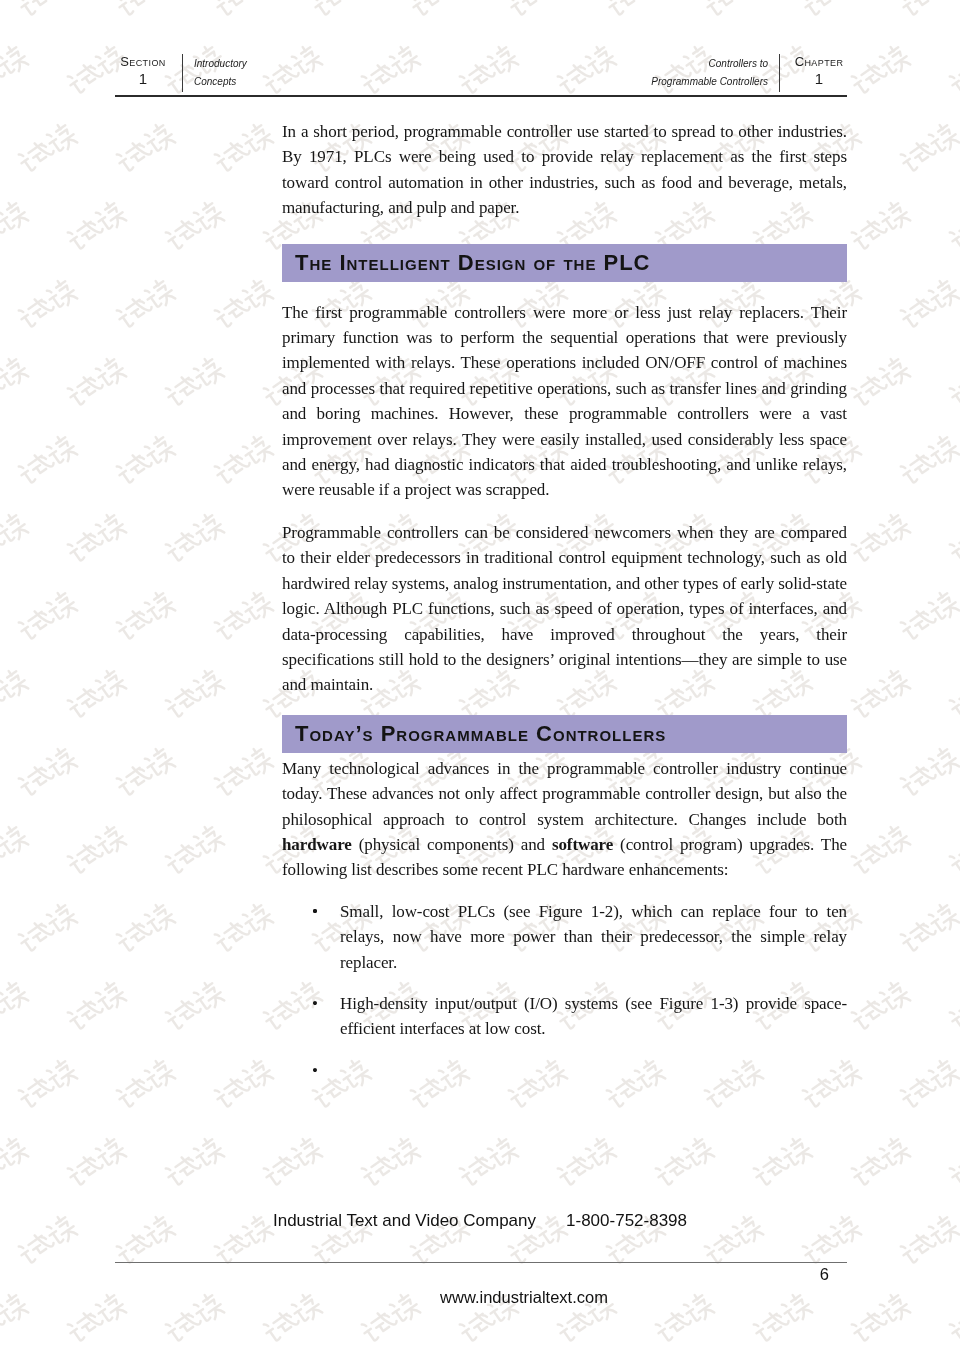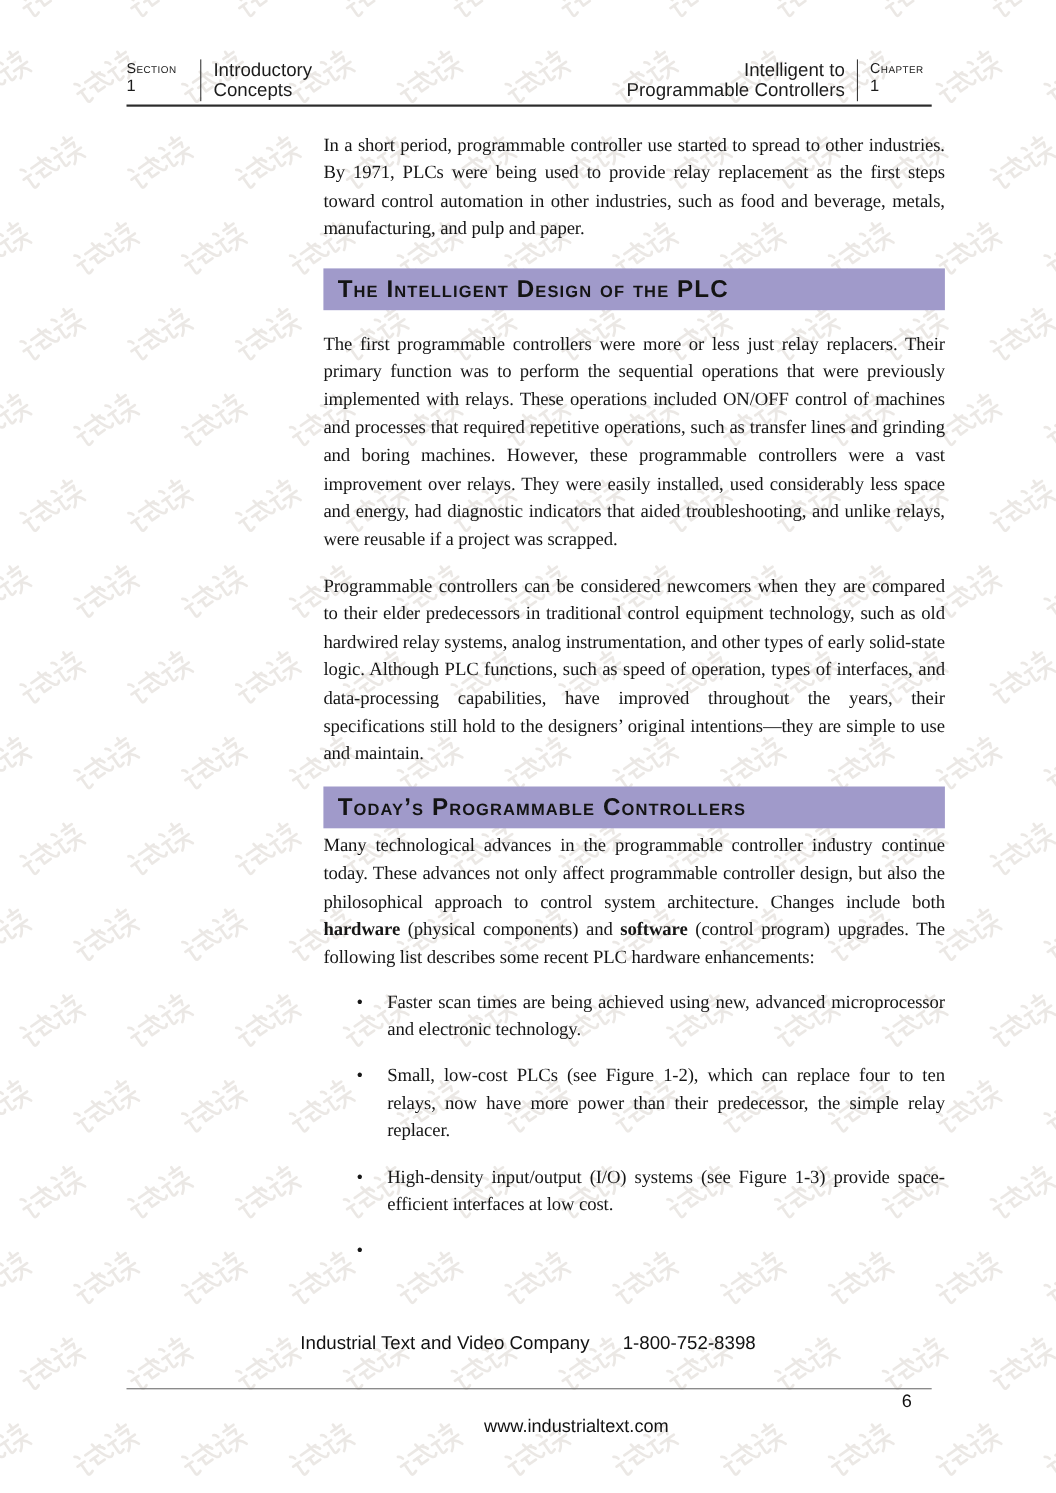--- a/index.html
+++ b/index.html
@@ -18,34 +18,34 @@
     transform:rotate(-35deg);
   }
 
   
   .hdr {
     position:absolute; left:115px; right:113px; top:54px; z-index:2;
     display:flex; justify-content:space-between; align-items:flex-start;
     font-family:"Liberation Sans", sans-serif; color:#1c1c1c;
   }
   .hdr-group { display:flex; gap:11px; }
-  .hdr-numblock { width:56px; text-align:left; }
+  .hdr-numblock { width:56px; text-align:center; }
   .hdr-label { font-variant:small-caps; font-size:13px; letter-spacing:.4px; line-height:15px; }
   .hdr-number { font-size:15px; line-height:19px; }
   .hdr-vrule { width:0; border-left:1.5px solid #3a3a3a; height:38px; }
-  .hdr-title { font-size:17px; line-height:18px; padding-top:1px; }
+  .hdr-title { font-style:italic; font-size:10px; line-height:18px; padding-top:1px; }
   .hdr-title.right { text-align:right; }
   .hdr-hrule {
     position:absolute; left:115px; right:113px; top:95px; height:2px;
     background:#2b2b2b; z-index:2;
   }
 
   
   .main {
-    position:absolute; left:294px; width:565px; top:119px; z-index:1;
+    position:absolute; left:282px; width:565px; top:119px; z-index:1;
   }
   .main p {
     margin:0 0 17px 0;
     font-size:17px; line-height:25.4px; letter-spacing:-0.1px;
     text-align:justify;
   }
   p.intro { margin-bottom:23px; }
   .main b { font-weight:bold; }
 
   .section-bar {
@@ -696,21 +696,21 @@
         <div class="hdr-number">1</div>
       </div>
       <div class="hdr-vrule"></div>
       <div class="hdr-title">
         <div>Introductory</div>
         <div>Concepts</div>
       </div>
     </div>
     <div class="hdr-group">
       <div class="hdr-title right">
-        <div>Intelligent to</div>
+        <div>Controllers to</div>
         <div>Programmable Controllers</div>
       </div>
       <div class="hdr-vrule"></div>
       <div class="hdr-numblock">
         <div class="hdr-label">Chapter</div>
         <div class="hdr-number">1</div>
       </div>
     </div>
   </div>
   <div class="hdr-hrule"></div>
@@ -726,21 +726,21 @@
 
     <p>Programmable controllers can be considered newcomers when they are compared to their elder predecessors in traditional control equipment technology, such as old hardwired relay systems, analog instrumentation, and other types of early solid-state logic. Although PLC functions, such as speed of operation, types of interfaces, and data-processing capabilities, have improved throughout the years, their specifications still hold to the designers’ original intentions—they are simple to use and maintain.</p>
 
     <div class="section-bar second">
       <span class="bar-text">Today’s Programmable Controllers</span>
     </div>
 
     <p class="pre-list"><span>Many technological advances in the programmable controller industry continue today. These advances not only affect programmable controller design, but also the philosophical approach to control system architecture. Changes include both </span><b>hardware</b><span> (physical components) and </span><b>software</b><span> (control program) upgrades. The following list describes some recent PLC hardware enhancements:</span></p>
 
     <ul class="hw-list">
-      <li><span class="dot">•</span><span>Faster scan times are being achieved using new, advanced microprocessor and electronic technology.</span></li>
+      <li><span class="dot">•</span></li>
       <li><span class="dot">•</span><span>Small, low-cost PLCs (see Figure 1-2), which can replace four to ten relays, now have more power than their predecessor, the simple relay replacer.</span></li>
       <li><span class="dot">•</span><span>High-density input/output (I/O) systems (see Figure 1-3) provide space-efficient interfaces at low cost.</span></li>
       <li><span class="dot">•</span></li>
     </ul>
   </div>
 
   <div class="footer-rule"></div>
   <div class="footer-line1">
     <span>Industrial Text and Video Company</span><span class="phone">1-800-752-8398</span>
   </div>

